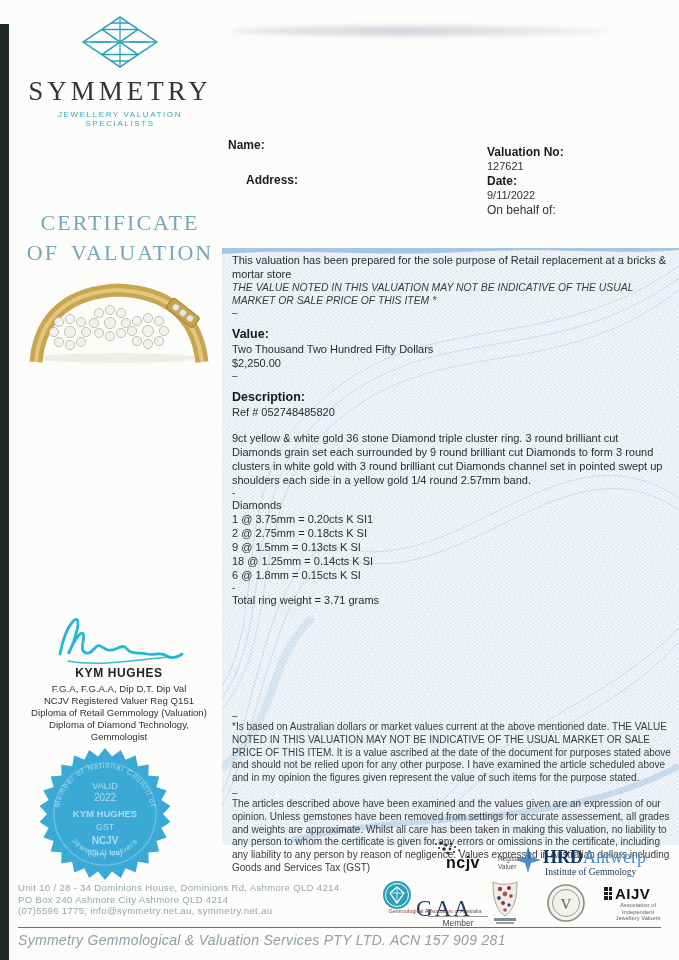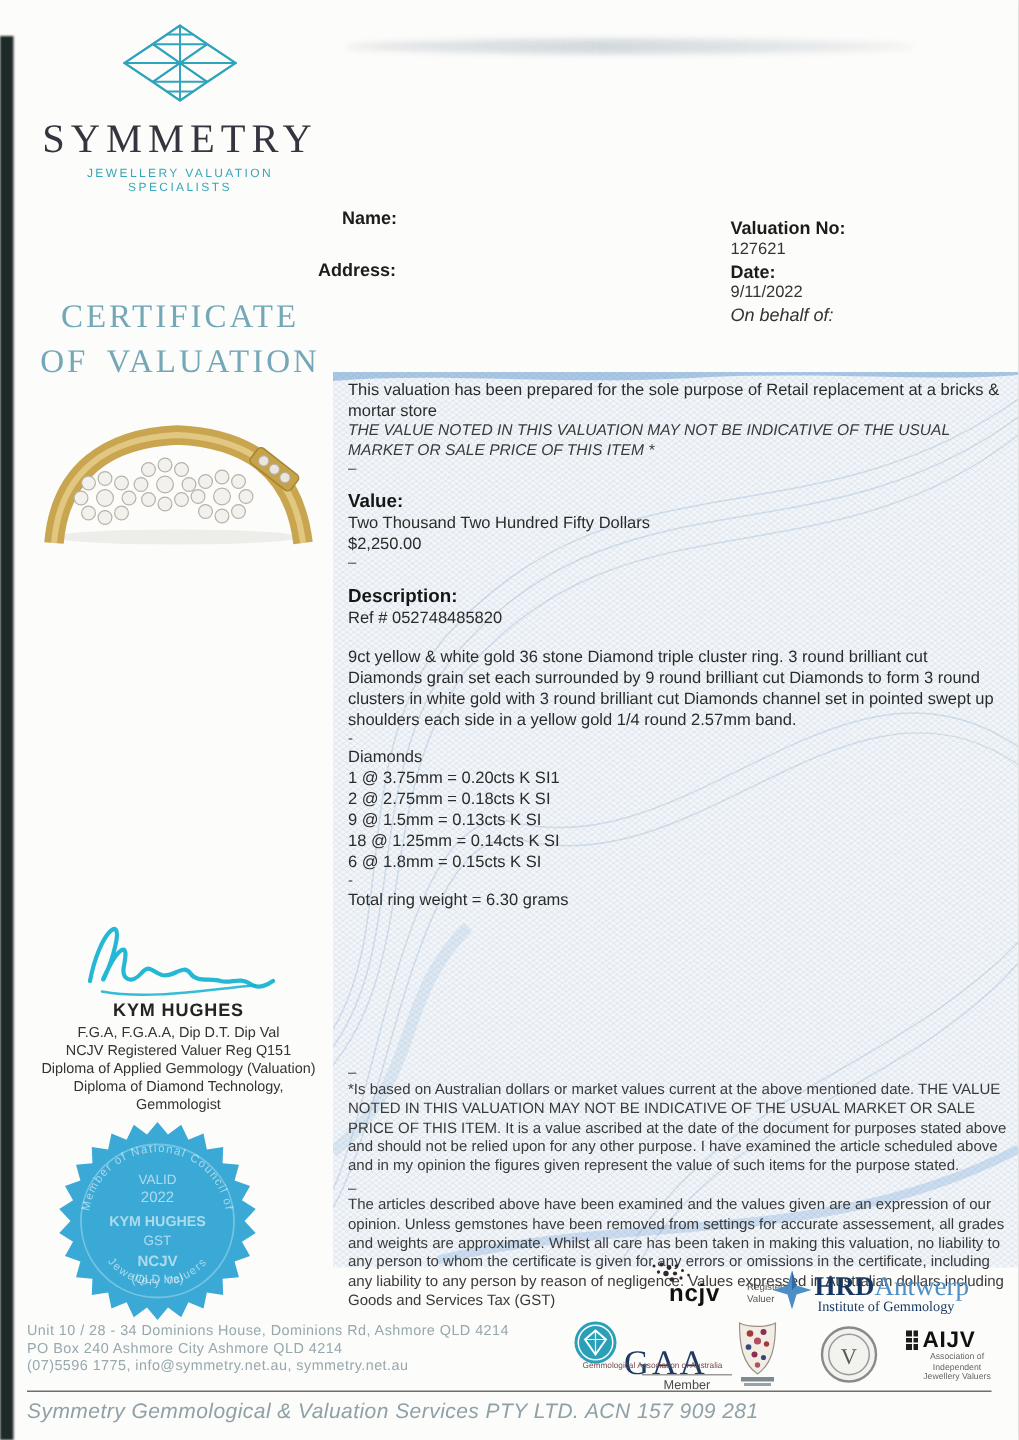--- a/index.html
+++ b/index.html
@@ -24,21 +24,21 @@
   
   #logo-block { position:absolute; left:28px; top:16px; width:184px; text-align:center; }
   #brand-name {
     font-family:"Liberation Serif", serif; font-size:27px; letter-spacing:4px;
     color:#35353f; font-weight:400; margin-top:4px;
   }
   #brand-tagline {
     font-size:8px; letter-spacing:1.6px; color:#38a6ba; margin-top:3px;
   }
   #cert-heading {
-    position:absolute; left:8px; top:196px; width:224px; text-align:center;
+    position:absolute; left:8px; top:208px; width:224px; text-align:center;
     font-family:"Liberation Serif", serif; font-size:22px; letter-spacing:2px;
     color:#74a8b8; line-height:30px; word-spacing:5px;
   }
   #ring-photo { position:absolute; left:18px; top:252px; width:200px; height:112px; }
 
   #signature-wrap { position:absolute; left:46px; top:604px; width:140px; height:64px; }
 
   #valuer-block { position:absolute; left:6px; top:666px; width:226px; text-align:center; }
   #valuer-name { font-size:12px; font-weight:bold; color:#232323; letter-spacing:.6px; margin-bottom:3px; }
   .cred-line { font-size:9.6px; color:#333; line-height:12px; }
@@ -174,21 +174,21 @@
     <svg width="140" height="64" viewBox="0 0 140 64">
       <path d="M14,50 C20,18 36,4 31,26 C27,44 18,58 26,42 C32,30 40,22 37,38 C34,50 42,52 48,45 C54,38 55,44 62,46 C70,48 76,38 81,45 C85,51 94,48 101,50 C108,52 114,47 121,52 C127,56 133,52 136,50" fill="none" stroke="#12b2d0" stroke-width="2.8" stroke-linecap="round" opacity=".92"></path>
       <path d="M22,57 C55,63 95,55 124,53" fill="none" stroke="#12b2d0" stroke-width="1.6" stroke-linecap="round" opacity=".85"></path>
     </svg>
   </div>
 
   <div id="valuer-block">
     <div id="valuer-name">KYM HUGHES</div>
     <div class="cred-line">F.G.A, F.G.A.A, Dip D.T. Dip Val</div>
     <div class="cred-line">NCJV Registered Valuer Reg  Q151</div>
-    <div class="cred-line">Diploma of Applied Gemmology (Valuation)</div>
+    <div class="cred-line">Diploma of Retail Gemmology (Valuation)</div>
     <div class="cred-line">Diploma of Diamond Technology,</div>
     <div class="cred-line">Gemmologist</div>
   </div>
 
   <div id="seal-wrap">
     <svg width="150" height="140" viewBox="0 0 140 140">
       <defs>
         <path id="sealTopArc" d="M 24,70 A 46,46 0 0 1 116,70"></path>
         <path id="sealBottomArc" d="M 27,70 A 43,43 0 0 0 113,70"></path>
       </defs>
@@ -213,26 +213,26 @@
 
   <div id="footer-address">
     <div class="addr-line">Unit 10 / 28 - 34 Dominions House, Dominions Rd, Ashmore QLD 4214</div>
     <div class="addr-line">PO Box 240 Ashmore City Ashmore QLD 4214</div>
     <div class="addr-line">(07)5596 1775, info@symmetry.net.au, symmetry.net.au</div>
   </div>
   <div id="footer-rule"></div>
   <div id="footer-company">Symmetry Gemmological &amp; Valuation Services PTY LTD. ACN 157 909 281</div>
 
   <div class="fld-label" style="left:228px; top:138px;">Name:</div>
-  <div class="fld-label" style="left:212px; top:173px;">Address:</div>
+  <div class="fld-label" style="left:246px; top:173px;">Address:</div>
   <div class="fld-label" style="left:487px; top:145px;">Valuation No:</div>
   <div class="fld-value" style="left:487px; top:160px;">127621</div>
   <div class="fld-label" style="left:487px; top:174px;">Date:</div>
   <div class="fld-value" style="left:487px; top:189px;">9/11/2022</div>
-  <div class="fld-value" style="left:487px; top:203px; font-size:12px;font-style:italic;">On behalf of:</div>
+  <div class="fld-value" style="left:487px; top:203px; font-size:12px;">On behalf of:</div>
 
   <div id="panel">
     <svg id="panel-swooshes" viewBox="0 0 457 597" preserveAspectRatio="none">
       <path d="M0,6 C70,0 150,9 240,4 C330,-1 400,7 457,2 L457,0 L0,0 Z" fill="rgba(110,160,210,.55)"></path>
       <g fill="none" stroke="rgba(110,150,195,.25)" stroke-width="1">
         <path d="M457,30 C320,130 190,60 80,190 C20,270 50,380 0,450"></path>
         <path d="M457,42 C325,145 195,75 88,200 C28,282 58,390 0,462"></path>
         <path d="M457,18 C315,118 185,48 72,180 C12,260 42,370 0,438"></path>
         <path d="M457,250 C340,170 240,330 120,300 C50,284 30,480 0,545"></path>
         <path d="M457,262 C345,185 245,342 126,312 C56,296 38,492 0,557"></path>
@@ -258,21 +258,21 @@
       <div class="gap12"></div>
       <div class="body-line">9ct yellow &amp; white gold 36 stone Diamond triple cluster ring. 3 round brilliant cut Diamonds grain set each surrounded by 9 round brilliant cut Diamonds to form 3 round clusters in white gold with 3 round brilliant cut Diamonds channel set in pointed swept up shoulders each side in a yellow gold 1/4 round 2.57mm band.</div>
       <div class="dash-line">-</div>
       <div class="body-line">Diamonds</div>
       <div class="body-line">1 @ 3.75mm = 0.20cts K SI1</div>
       <div class="body-line">2 @ 2.75mm = 0.18cts K SI</div>
       <div class="body-line">9 @ 1.5mm = 0.13cts K SI</div>
       <div class="body-line">18 @ 1.25mm = 0.14cts K SI</div>
       <div class="body-line">6 @ 1.8mm = 0.15cts K SI</div>
       <div class="dash-line">-</div>
-      <div class="body-line">Total ring weight = 6.30 grams</div>
+      <div class="body-line">Total ring weight = 3.71 grams</div>
     </div>
 
     <div id="disclaimers">
       <div class="dash-line">–</div>
       <div class="disc-para">*Is based on Australian dollars or market values current at the above mentioned date. THE VALUE NOTED IN THIS VALUATION MAY NOT BE INDICATIVE OF THE USUAL MARKET OR SALE PRICE OF THIS ITEM. It is a value ascribed at the date of the document for purposes stated above and should not be relied upon for any other purpose. I have examined the article scheduled above and in my opinion the figures given represent the value of such items for the purpose stated.</div>
       <div class="dash-line">–</div>
       <div class="disc-para">The articles described above have been examined and the values given are an expression of our opinion. Unless gemstones have been removed from settings for accurate assessement, all grades and weights are approximate. Whilst all care has been taken in making this valuation, no liability to any person to whom the certificate is given for any errors or omissions in the certificate, including any liability to any person by reason of negligence. Values expressed in Australian dollars including Goods and Services Tax (GST)</div>
     </div>
   </div>
 

